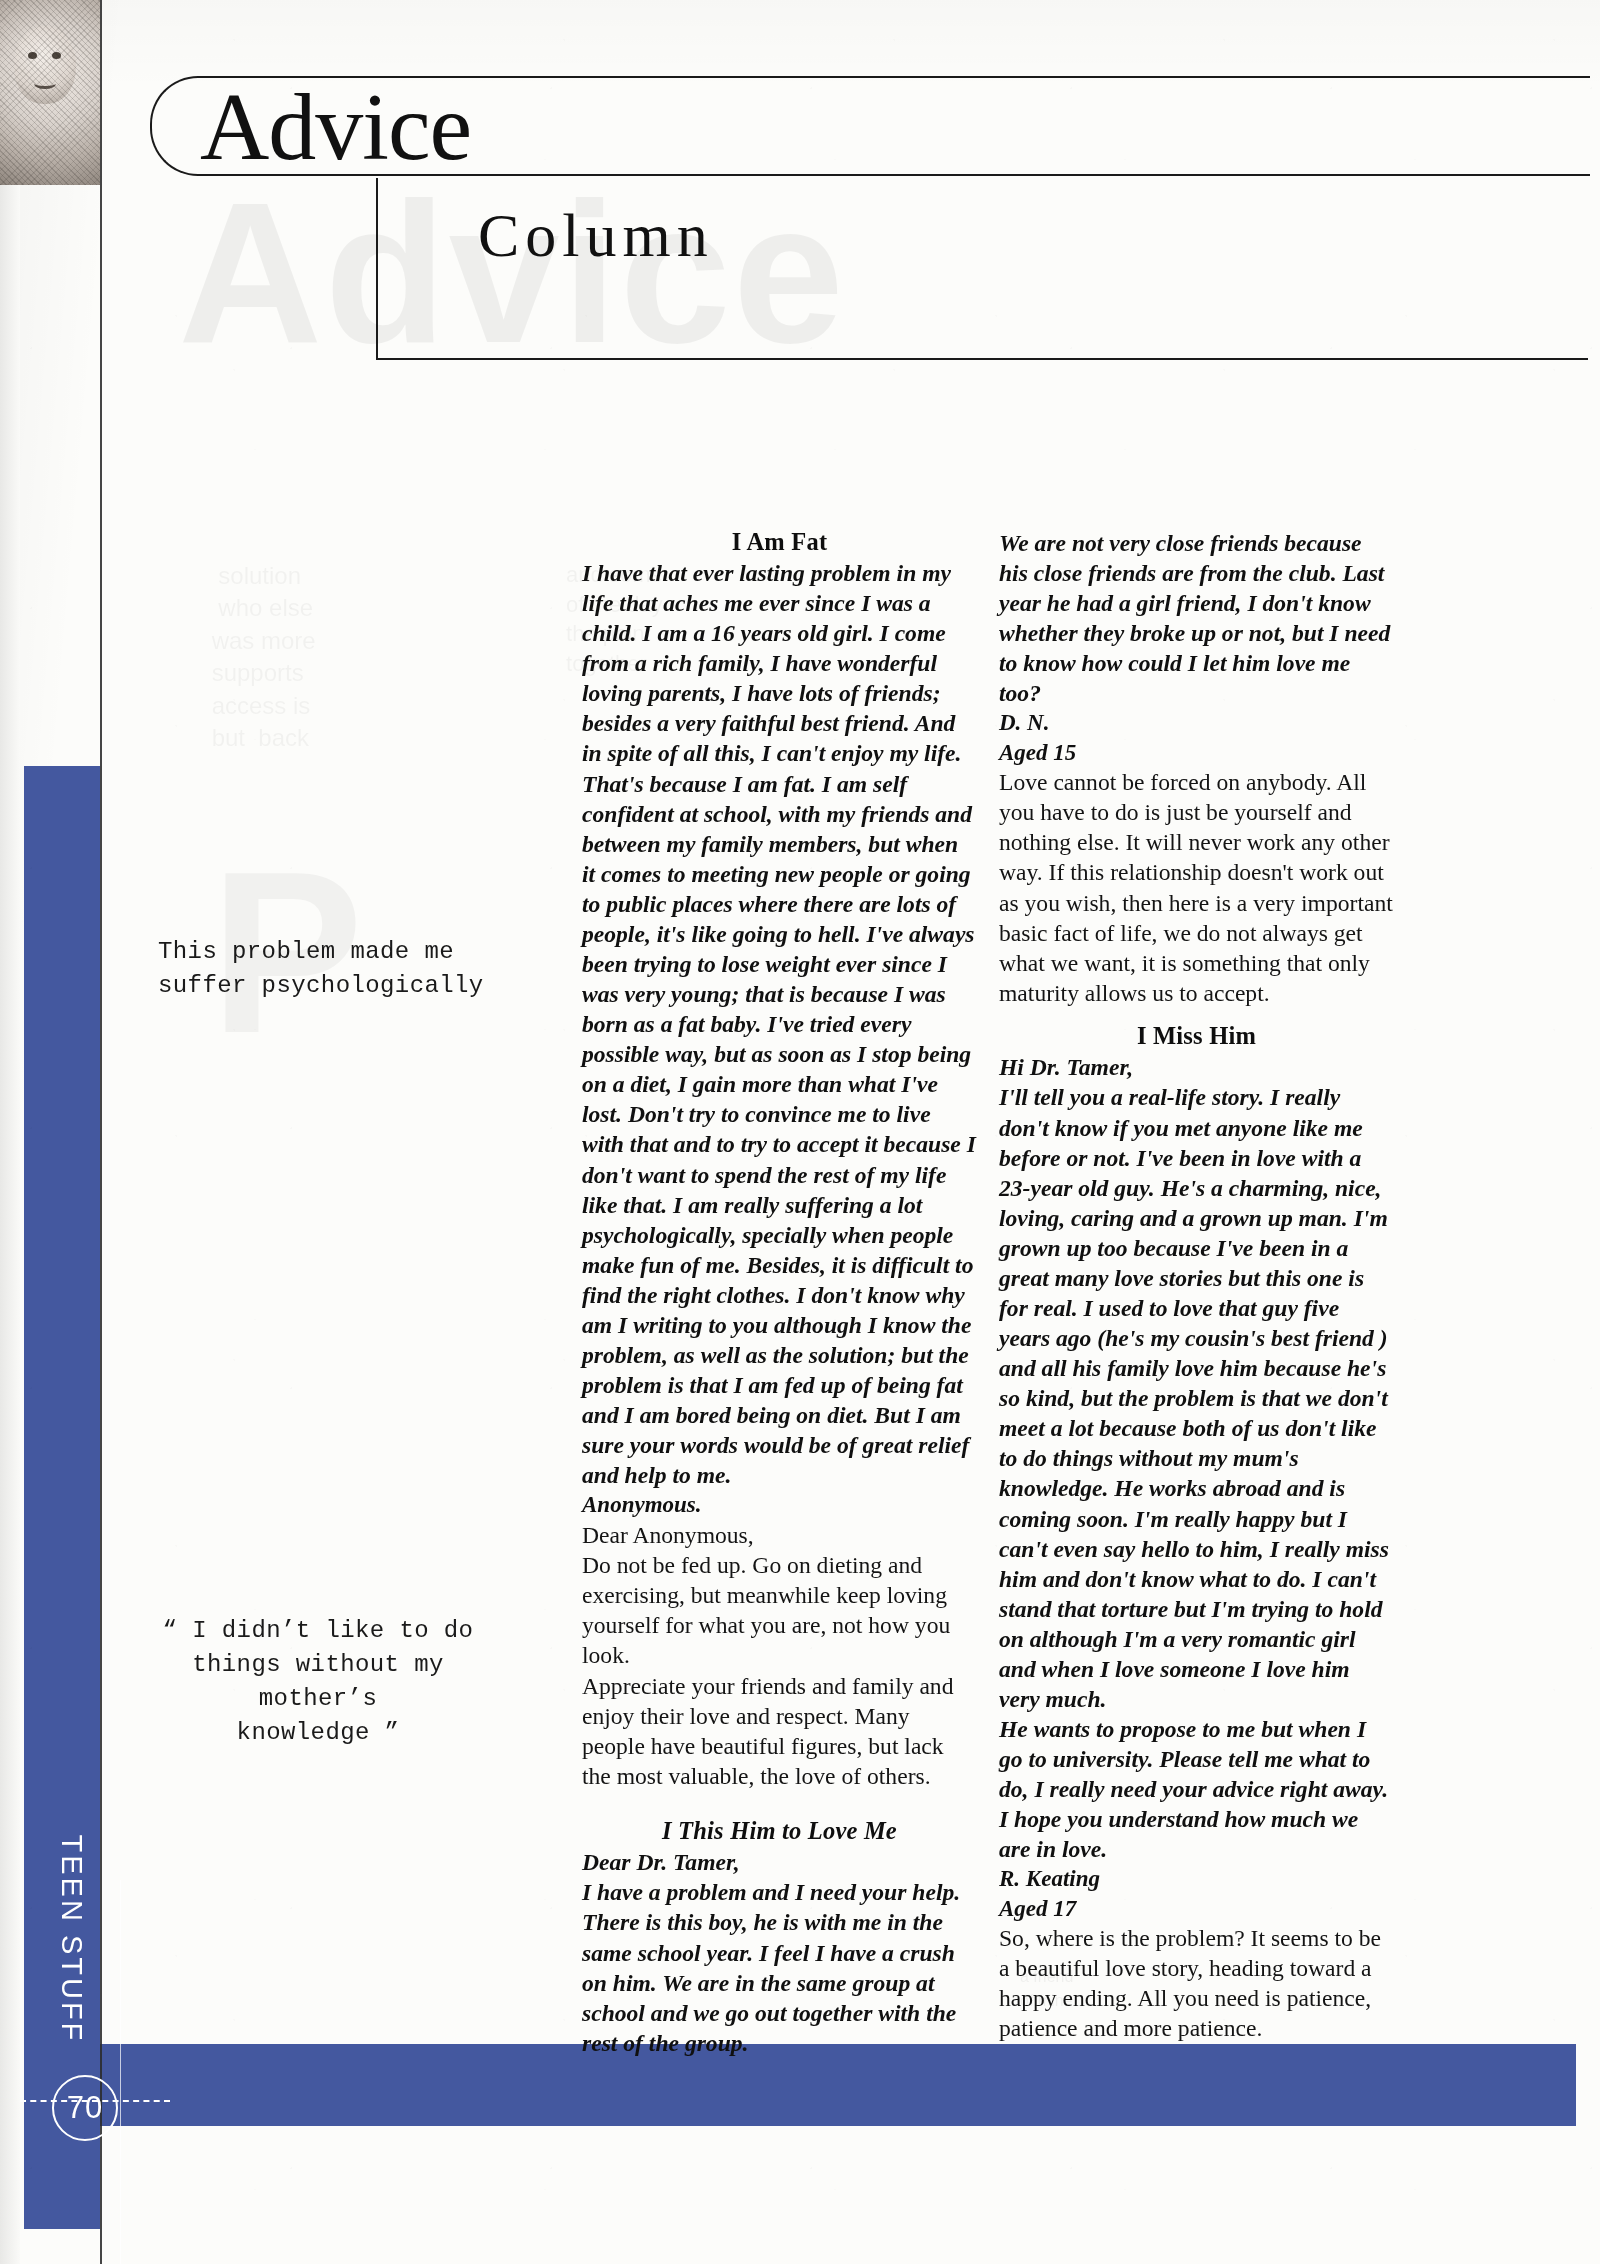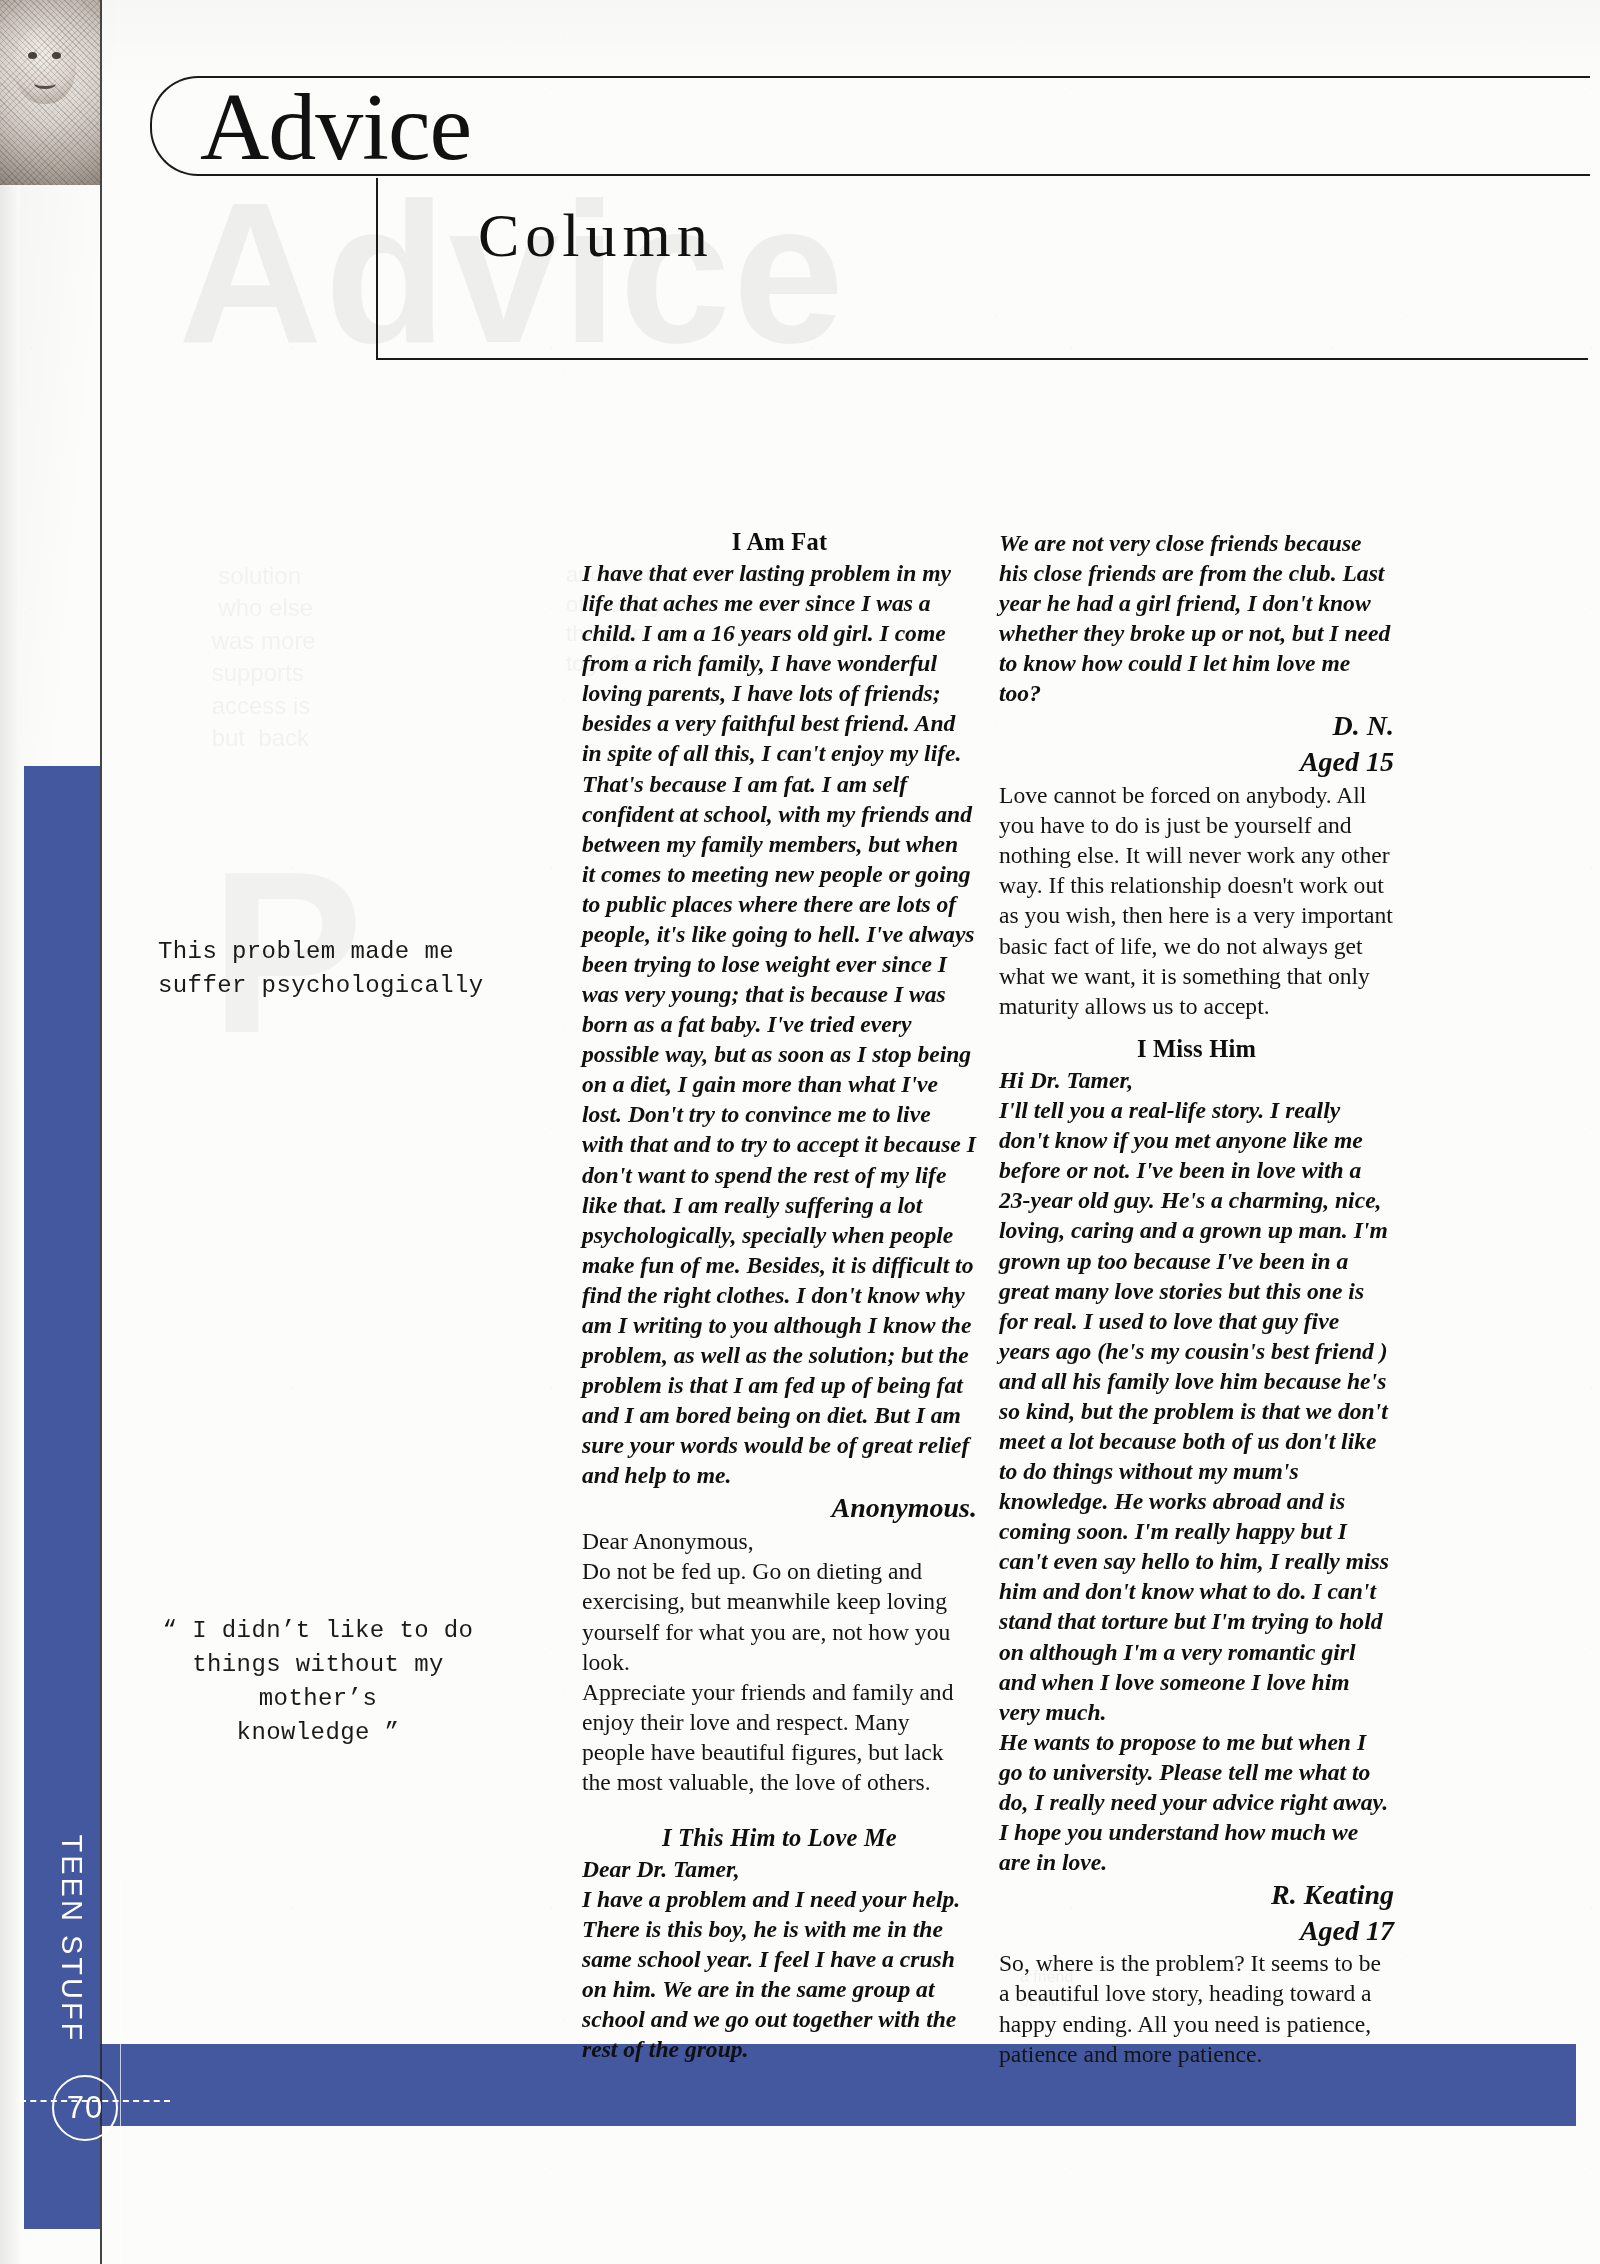--- a/index.html
+++ b/index.html
@@ -248,23 +248,23 @@
     font-style: normal;
     font-size: 23.6px;
     line-height: 1.28;
     color: #141414;
     margin: 0;
     text-align: left;
   }
   .sig {
     font-weight: 700;
     font-style: italic;
-    font-size: 28px;
+    font-size: 23px;
     line-height: 1.27;
-    text-align: right;
+    text-align: left;
     color: #101010;
     margin: 0;
   }
   .gap-sm { height: 14px; }
   .gap-md { height: 26px; }
 
   
   .pullquote {
     position: absolute;
     font-family: "Liberation Mono", "DejaVu Sans Mono", monospace;

